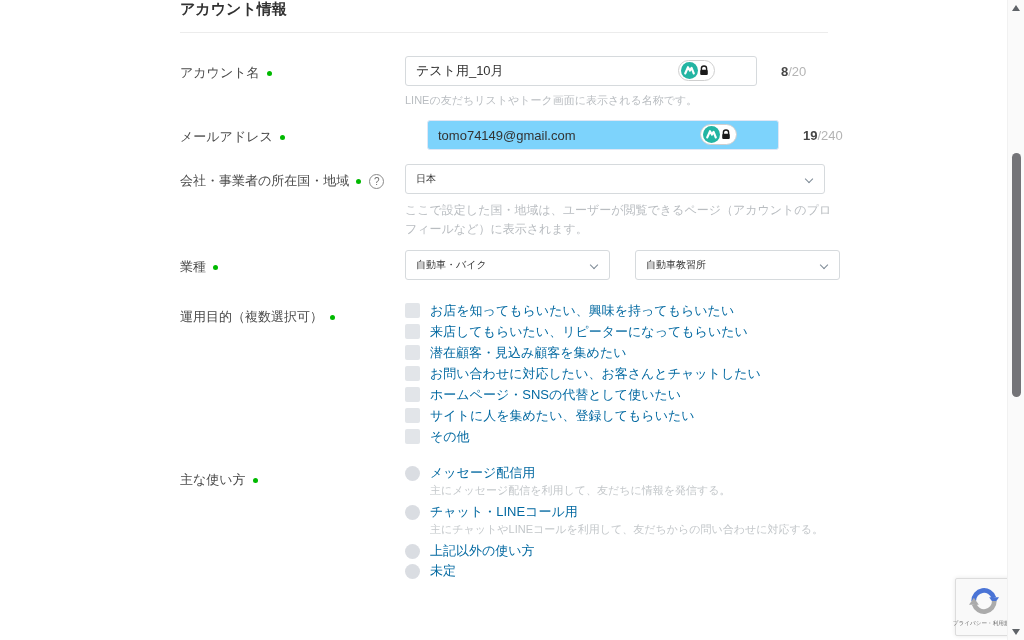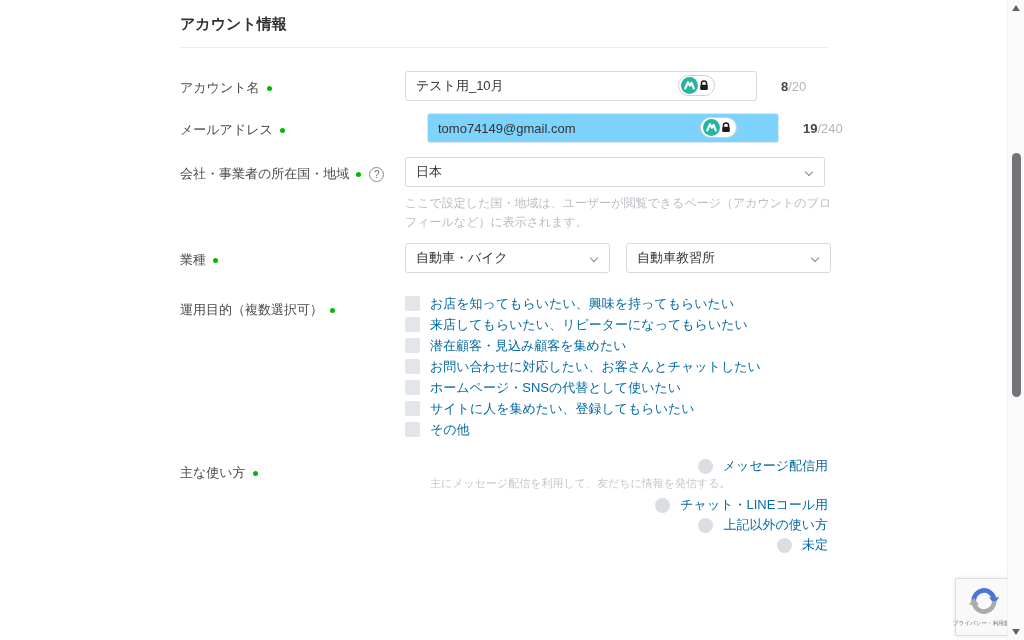--- a/index.html
+++ b/index.html
@@ -3,21 +3,21 @@
 <meta charset="utf-8">
 <style>
   * { box-sizing: border-box; }
   html,body { margin:0; padding:0; }
   body {
     width:1024px; height:640px; position:relative; overflow:hidden;
     background:#fff; color:#333;
     font-family:"Liberation Sans","DejaVu Sans",sans-serif;
   }
   .content { position:absolute; left:180px; top:0; width:648px; }
-  .page-title { margin:0; padding-top:15px; font-size:15px; font-weight:600; color:#323232; }
+  .page-title { margin:0; font-size:15px; font-weight:600; color:#323232; }
   .divider { height:1px; background:#ececec; margin-top:13px; }
 
   .row { display:flex; }
   .label-col { width:225px; flex:none; padding-top:8px; font-size:13px; color:#4a4a4a; }
   .label-inner { display:flex; align-items:center; }
   .green-dot { width:5px; height:5px; border-radius:50%; background:#00b900; display:inline-block; margin-left:7px; flex:none; }
   .help-circle { width:15px; height:15px; border:1px solid #8a8a8a; border-radius:50%; color:#6f6f6f;
     font-size:10px; line-height:13px; text-align:center; margin-left:8px; flex:none; }
   .ctrl-col { flex:1; position:relative; }
 
@@ -33,43 +33,43 @@
     border:1px solid #cfcfcf; border-radius:11px; display:flex; align-items:center; padding-left:2px; gap:1px;
   }
   .counter { position:absolute; left:376px; top:8px; font-size:13px; white-space:nowrap; }
   .counter .cur { color:#464646; font-weight:700; }
   .counter .max { color:#b4b4b4; font-weight:400; }
 
   .input-helper { margin-top:7px; font-size:11px; color:#b9bdc1; }
 
   .select-box {
     height:30px; border:1px solid #d6dadd; border-radius:3px; background:#fff;
-    display:flex; align-items:center; padding:0 40px 0 10px; font-size:13px; color:#333; position:relative;
+    display:flex; align-items:center; padding:0 40px 0 10px; font-size:10px; color:#333; position:relative;
   }
   .select-full { width:420px; }
   .select-half { width:205px; }
   .chev { position:absolute; right:12px; top:11px; width:6px; height:6px;
     border-right:1.5px solid #7d8a96; border-bottom:1.5px solid #7d8a96; transform:rotate(45deg); }
   .country-helper { margin-top:7px; width:432px; font-size:12px; color:#b9bdc1; line-height:19px; }
 
   .row-account { margin-top:23px; }
   .row-email   { margin-top:12px;gap:22px; }
   .row-country { margin-top:14px; }
   .row-company { margin-top:8px; }
   .row-industry{ margin-top:11px; }
   .row-purpose { margin-top:20px; }
   .row-usage   { margin-top:16px; }
 
-  .industry-selects { display:flex; gap:16px; }
+  .industry-selects { display:flex; gap:25px; }
 
   .opt-row { display:flex; align-items:center; height:21px; }
   .checkbox { width:15px; height:15px; background:#e2e5e9; border-radius:2px; margin-right:10px; flex:none; }
   .opt-label { font-size:13px; color:#0369a1; }
 
-  .radio-row { display:flex; align-items:center; height:20px;justify-content:flex-end; }
+  .radio-row { display:flex; align-items:center; height:20px; }
   .radio { width:15px; height:15px; border-radius:50%; background:#dadde2; margin-right:10px; flex:none; }
   .radio-helper { margin:0 0 5px 25px; font-size:11px; color:#c3c7ca; line-height:14px; }
 
   .recaptcha-badge {
     position:absolute; left:955px; top:578px; width:58px; height:58px;
     background:#f9f9f9; border:1px solid #dcdcdc; border-radius:2px;
     box-shadow:0 0 4px rgba(0,0,0,0.10);
     display:flex; flex-direction:column; align-items:center; justify-content:center; gap:2px;
   }
   .recaptcha-terms { font-size:7px; color:#666; transform:scale(0.8); white-space:nowrap; }
@@ -106,20 +106,21 @@
           </svg>
           <svg width="10" height="11" viewBox="0 0 10 11">
             <path d="M2.4 5 V3.6 a2.6 2.6 0 0 1 5.2 0 V5" stroke="#1b1b1b" stroke-width="1.4" fill="none"></path>
             <rect x="1.2" y="4.8" width="7.6" height="5.2" rx="1.2" fill="#1b1b1b"></rect>
           </svg>
         </div>
       </div>
       <div class="counter">
         <span class="cur">8</span><span class="max">/20</span>
       </div>
+      <div class="input-helper">LINEの友だちリストやトーク画面に表示される名称です。</div>
     </div>
   </div>
 
   <div class="row row-email">
     <div class="label-col">
       <span class="label-inner">
         <span>メールアドレス</span>
         <span class="green-dot"></span>
       </span>
     </div>
@@ -231,20 +232,21 @@
     <div class="ctrl-col">
       <div class="radio-row">
         <span class="radio"></span>
         <span class="opt-label">メッセージ配信用</span>
       </div>
       <div class="radio-helper">主にメッセージ配信を利用して、友だちに情報を発信する。</div>
       <div class="radio-row">
         <span class="radio"></span>
         <span class="opt-label">チャット・LINEコール用</span>
       </div>
+      <div class="radio-helper">主にチャットやLINEコールを利用して、友だちからの問い合わせに対応する。</div>
       <div class="radio-row">
         <span class="radio"></span>
         <span class="opt-label">上記以外の使い方</span>
       </div>
       <div class="radio-row">
         <span class="radio"></span>
         <span class="opt-label">未定</span>
       </div>
 
     </div>

